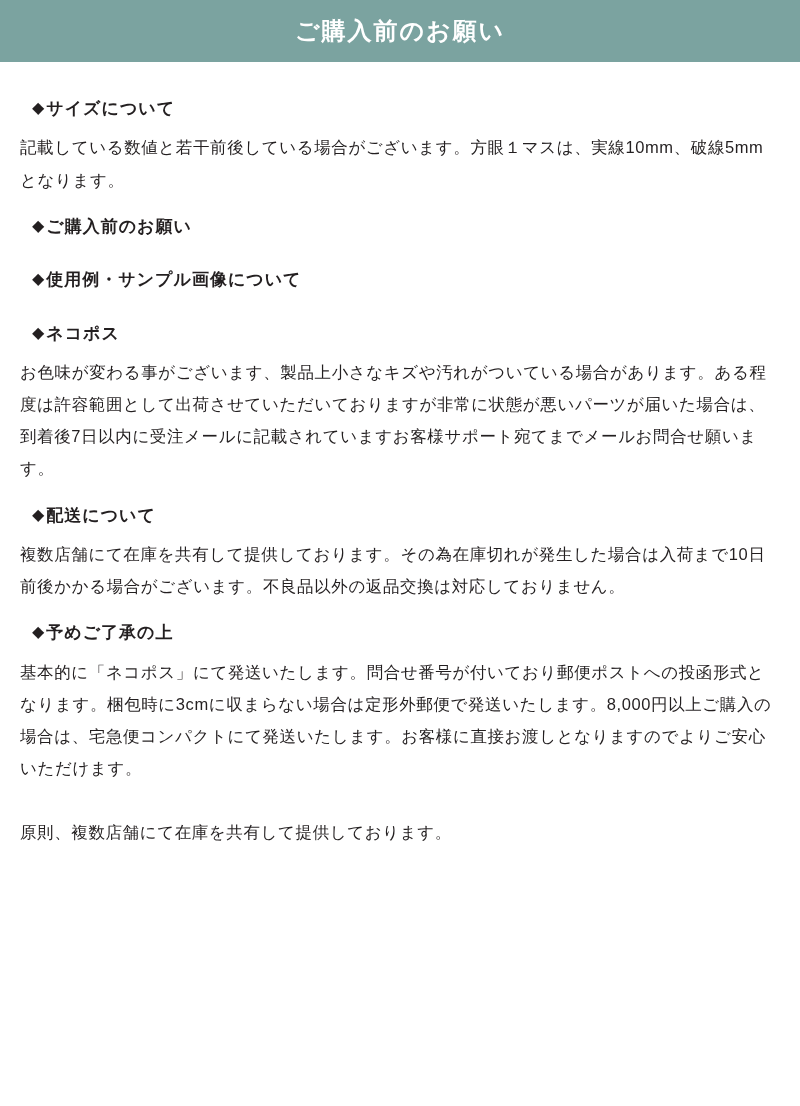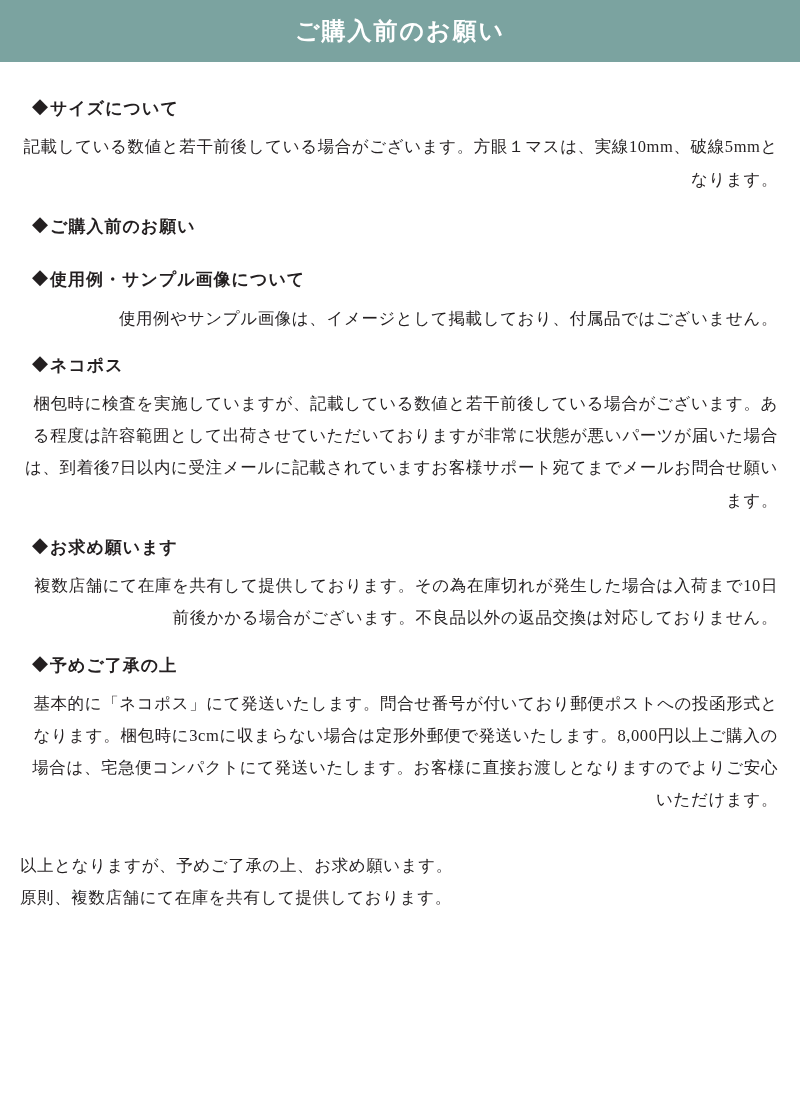--- a/index.html
+++ b/index.html
@@ -38,21 +38,20 @@
     line-height: 1;
     text-align: center;
   }
   
   .content {
     padding: 22px 18px 8px 18px;
     box-sizing: border-box;
   }
   .section {
     margin-bottom: 6px;
-    font-family: Liberation Serif, serif;
   }
   .section-heading {
     font-size: 17px;
     font-weight: bold;
     color: #231f20;
     letter-spacing: 1px;
     padding: 14px 0 12px 14px;
     line-height: 1.2;
   }
   .section-heading .diamond {
@@ -60,21 +59,21 @@
     margin-right: 1px;
     font-size: 16px;
     vertical-align: 1px;
   }
   .section-body {
     font-size: 16.5px;
     line-height: 1.95;
     letter-spacing: 0.6px;
     color: #231f20;
     padding: 0 4px 0 2px;
-    text-align: right;
+    text-align: left;
   }
   .footer-note {
     font-size: 16.5px;
     line-height: 1.95;
     letter-spacing: 0.6px;
     color: #231f20;
     padding: 26px 4px 0 2px;
   }
   .footer-note p {
     margin: 0;
@@ -95,37 +94,35 @@
       <div class="section-heading"><span class="diamond">◆</span><span>サイズについて</span></div>
       <div class="section-body">記載している数値と若干前後している場合がございます。方眼１マスは、実線10mm、破線5mmとなります。</div>
     </div>
 
     <div class="section">
       <div class="section-heading"><span class="diamond">◆</span><span>ご購入前のお願い</span></div>
     </div>
 
     <div class="section">
       <div class="section-heading"><span class="diamond">◆</span><span>使用例・サンプル画像について</span></div>
-      <div class="section-body">使用例やサンプル画像は、イメージとして掲載しており、付属品ではございません。</div>
     </div>
 
     <div class="section">
       <div class="section-heading"><span class="diamond">◆</span><span>ネコポス</span></div>
-      <div class="section-body">梱包時に検査を実施していますが、記載している数値と若干前後している場合がございます。ある程度は許容範囲として出荷させていただいておりますが非常に状態が悪いパーツが届いた場合は、到着後7日以内に受注メールに記載されていますお客様サポート宛てまでメールお問合せ願います。</div>
+      <div class="section-body">お色味が変わる事がございます、製品上小さなキズや汚れがついている場合があります。ある程度は許容範囲として出荷させていただいておりますが非常に状態が悪いパーツが届いた場合は、到着後7日以内に受注メールに記載されていますお客様サポート宛てまでメールお問合せ願います。</div>
     </div>
 
     <div class="section">
-      <div class="section-heading"><span class="diamond">◆</span><span>お求め願います</span></div>
+      <div class="section-heading"><span class="diamond">◆</span><span>配送について</span></div>
       <div class="section-body">複数店舗にて在庫を共有して提供しております。その為在庫切れが発生した場合は入荷まで10日前後かかる場合がございます。不良品以外の返品交換は対応しておりません。</div>
     </div>
 
     <div class="section">
       <div class="section-heading"><span class="diamond">◆</span><span>予めご了承の上</span></div>
       <div class="section-body">基本的に「ネコポス」にて発送いたします。問合せ番号が付いており郵便ポストへの投函形式となります。梱包時に3cmに収まらない場合は定形外郵便で発送いたします。8,000円以上ご購入の場合は、宅急便コンパクトにて発送いたします。お客様に直接お渡しとなりますのでよりご安心いただけます。</div>
     </div>
 
     <div class="footer-note">
-      <p>以上となりますが、予めご了承の上、お求め願います。</p>
       <p>原則、複数店舗にて在庫を共有して提供しております。</p>
     </div>
 
   </div>
 </div>
 
 </body></html>

